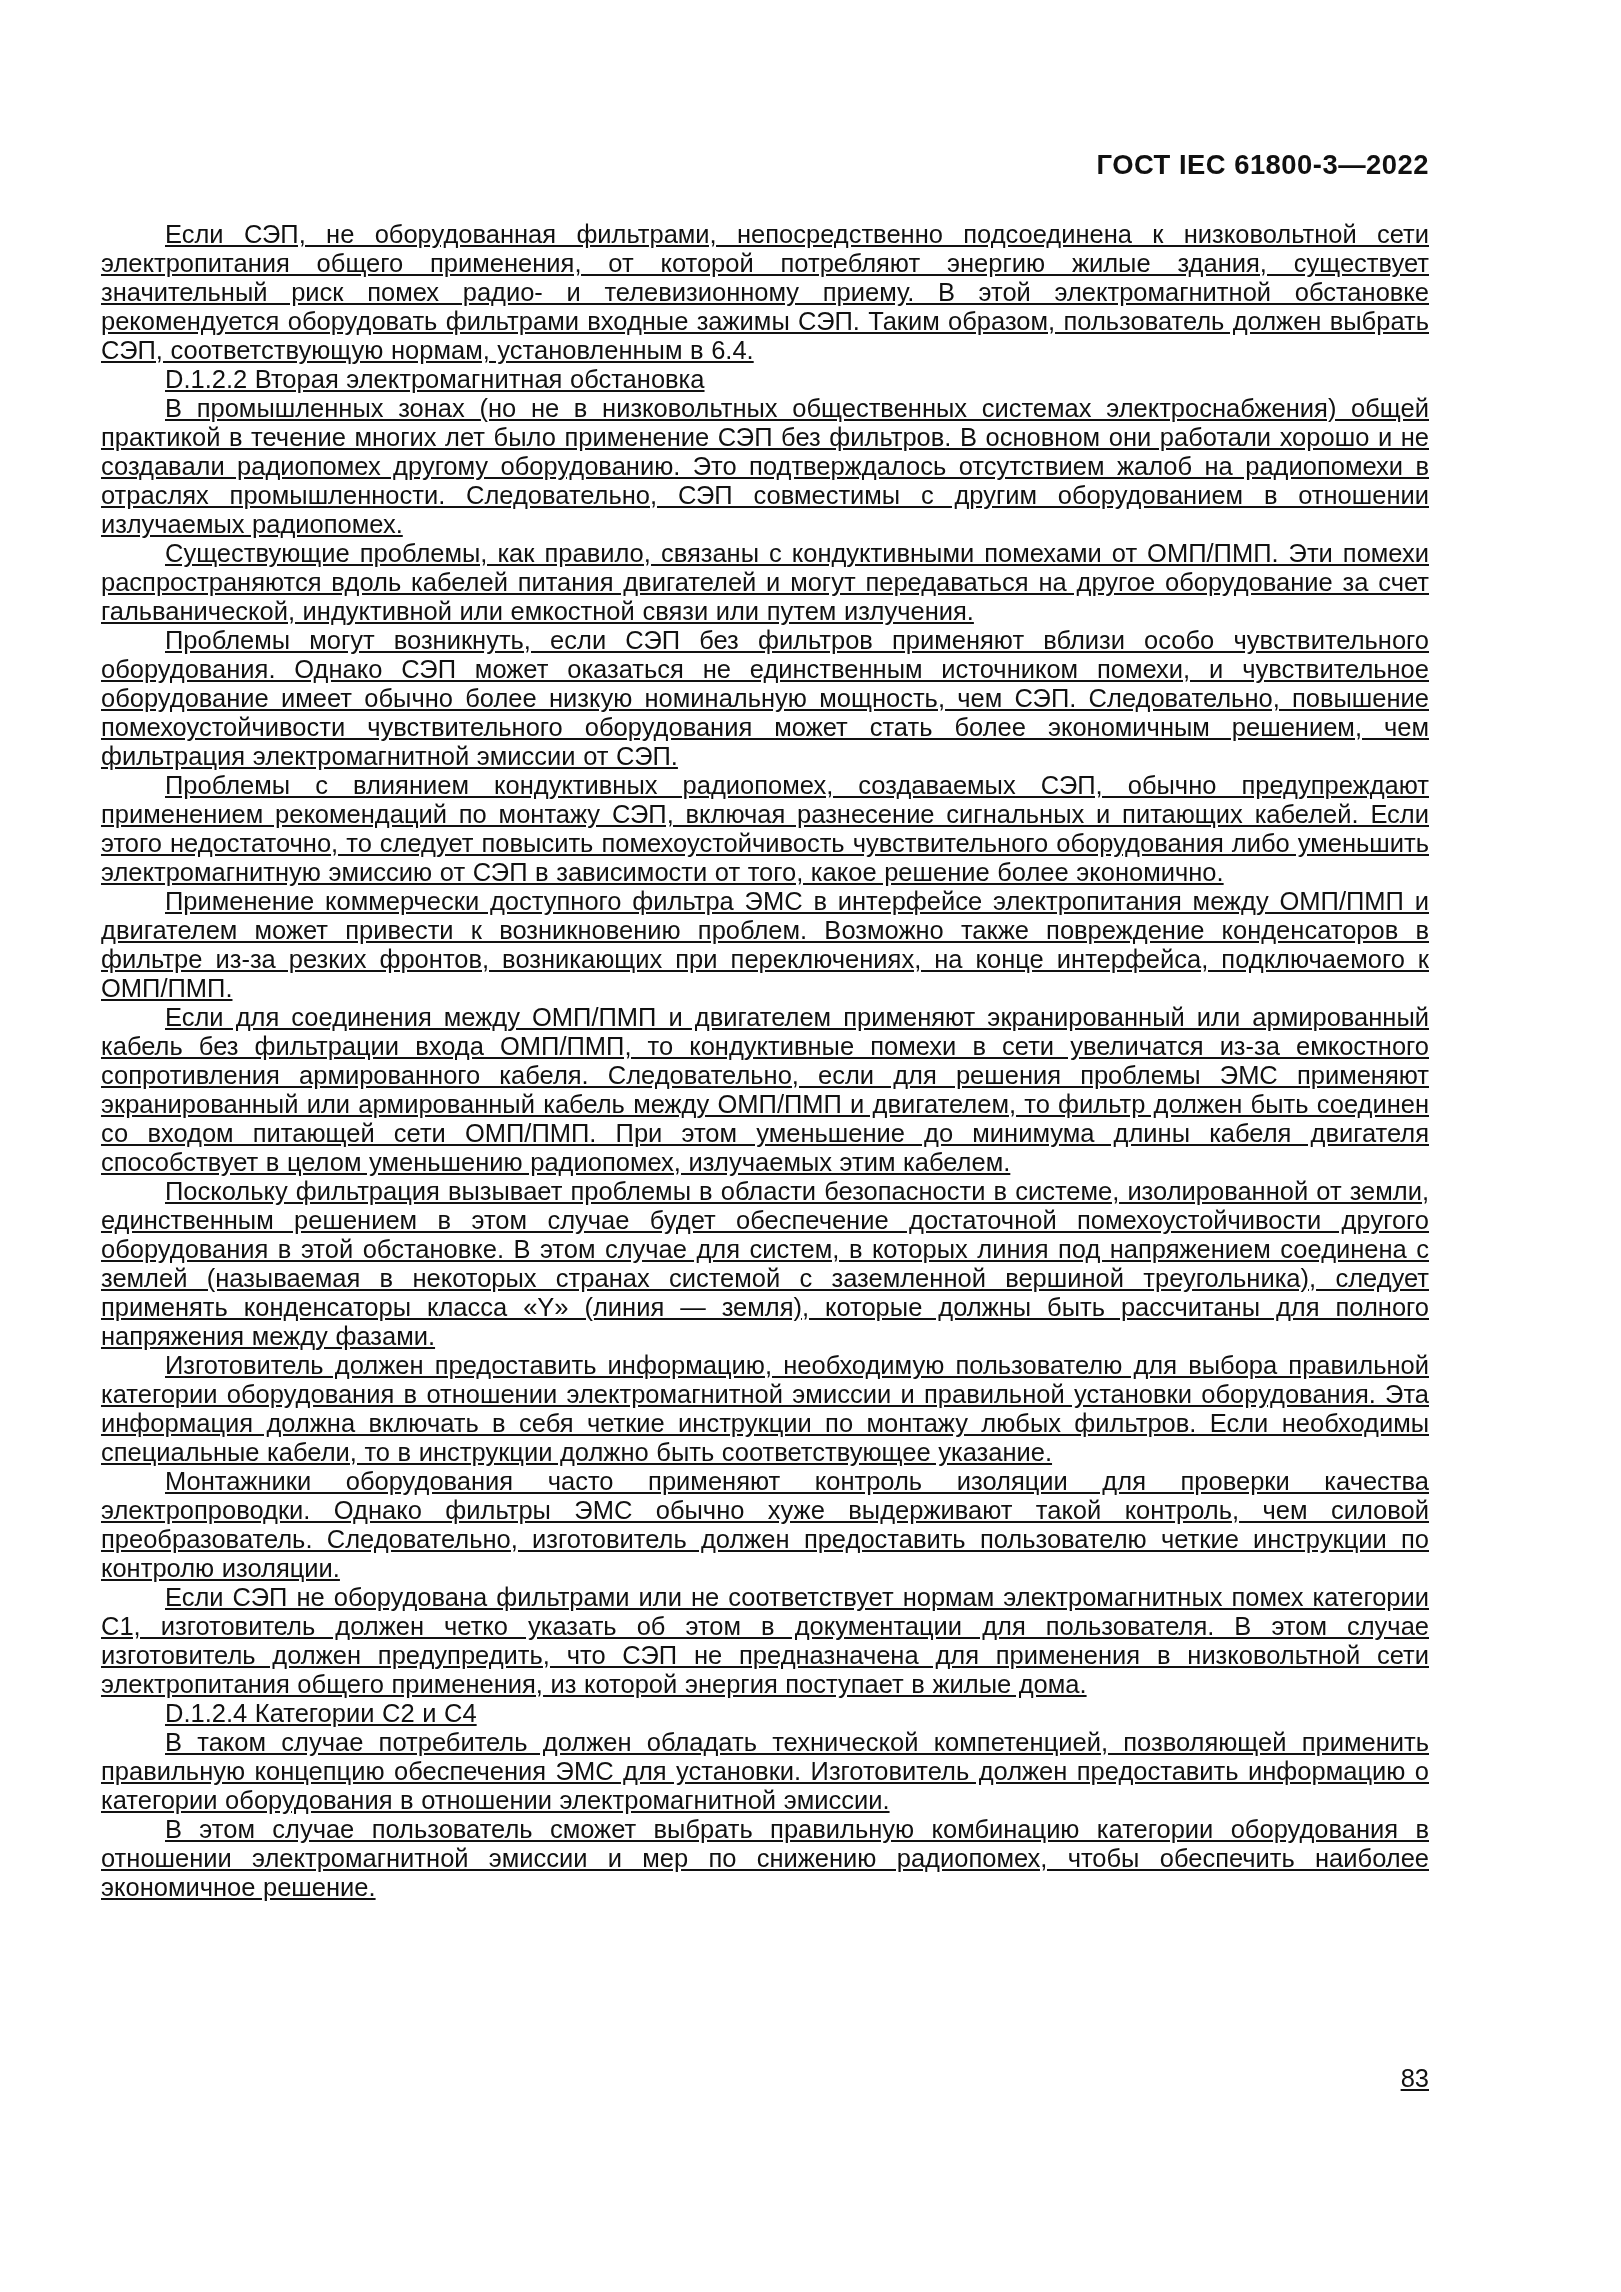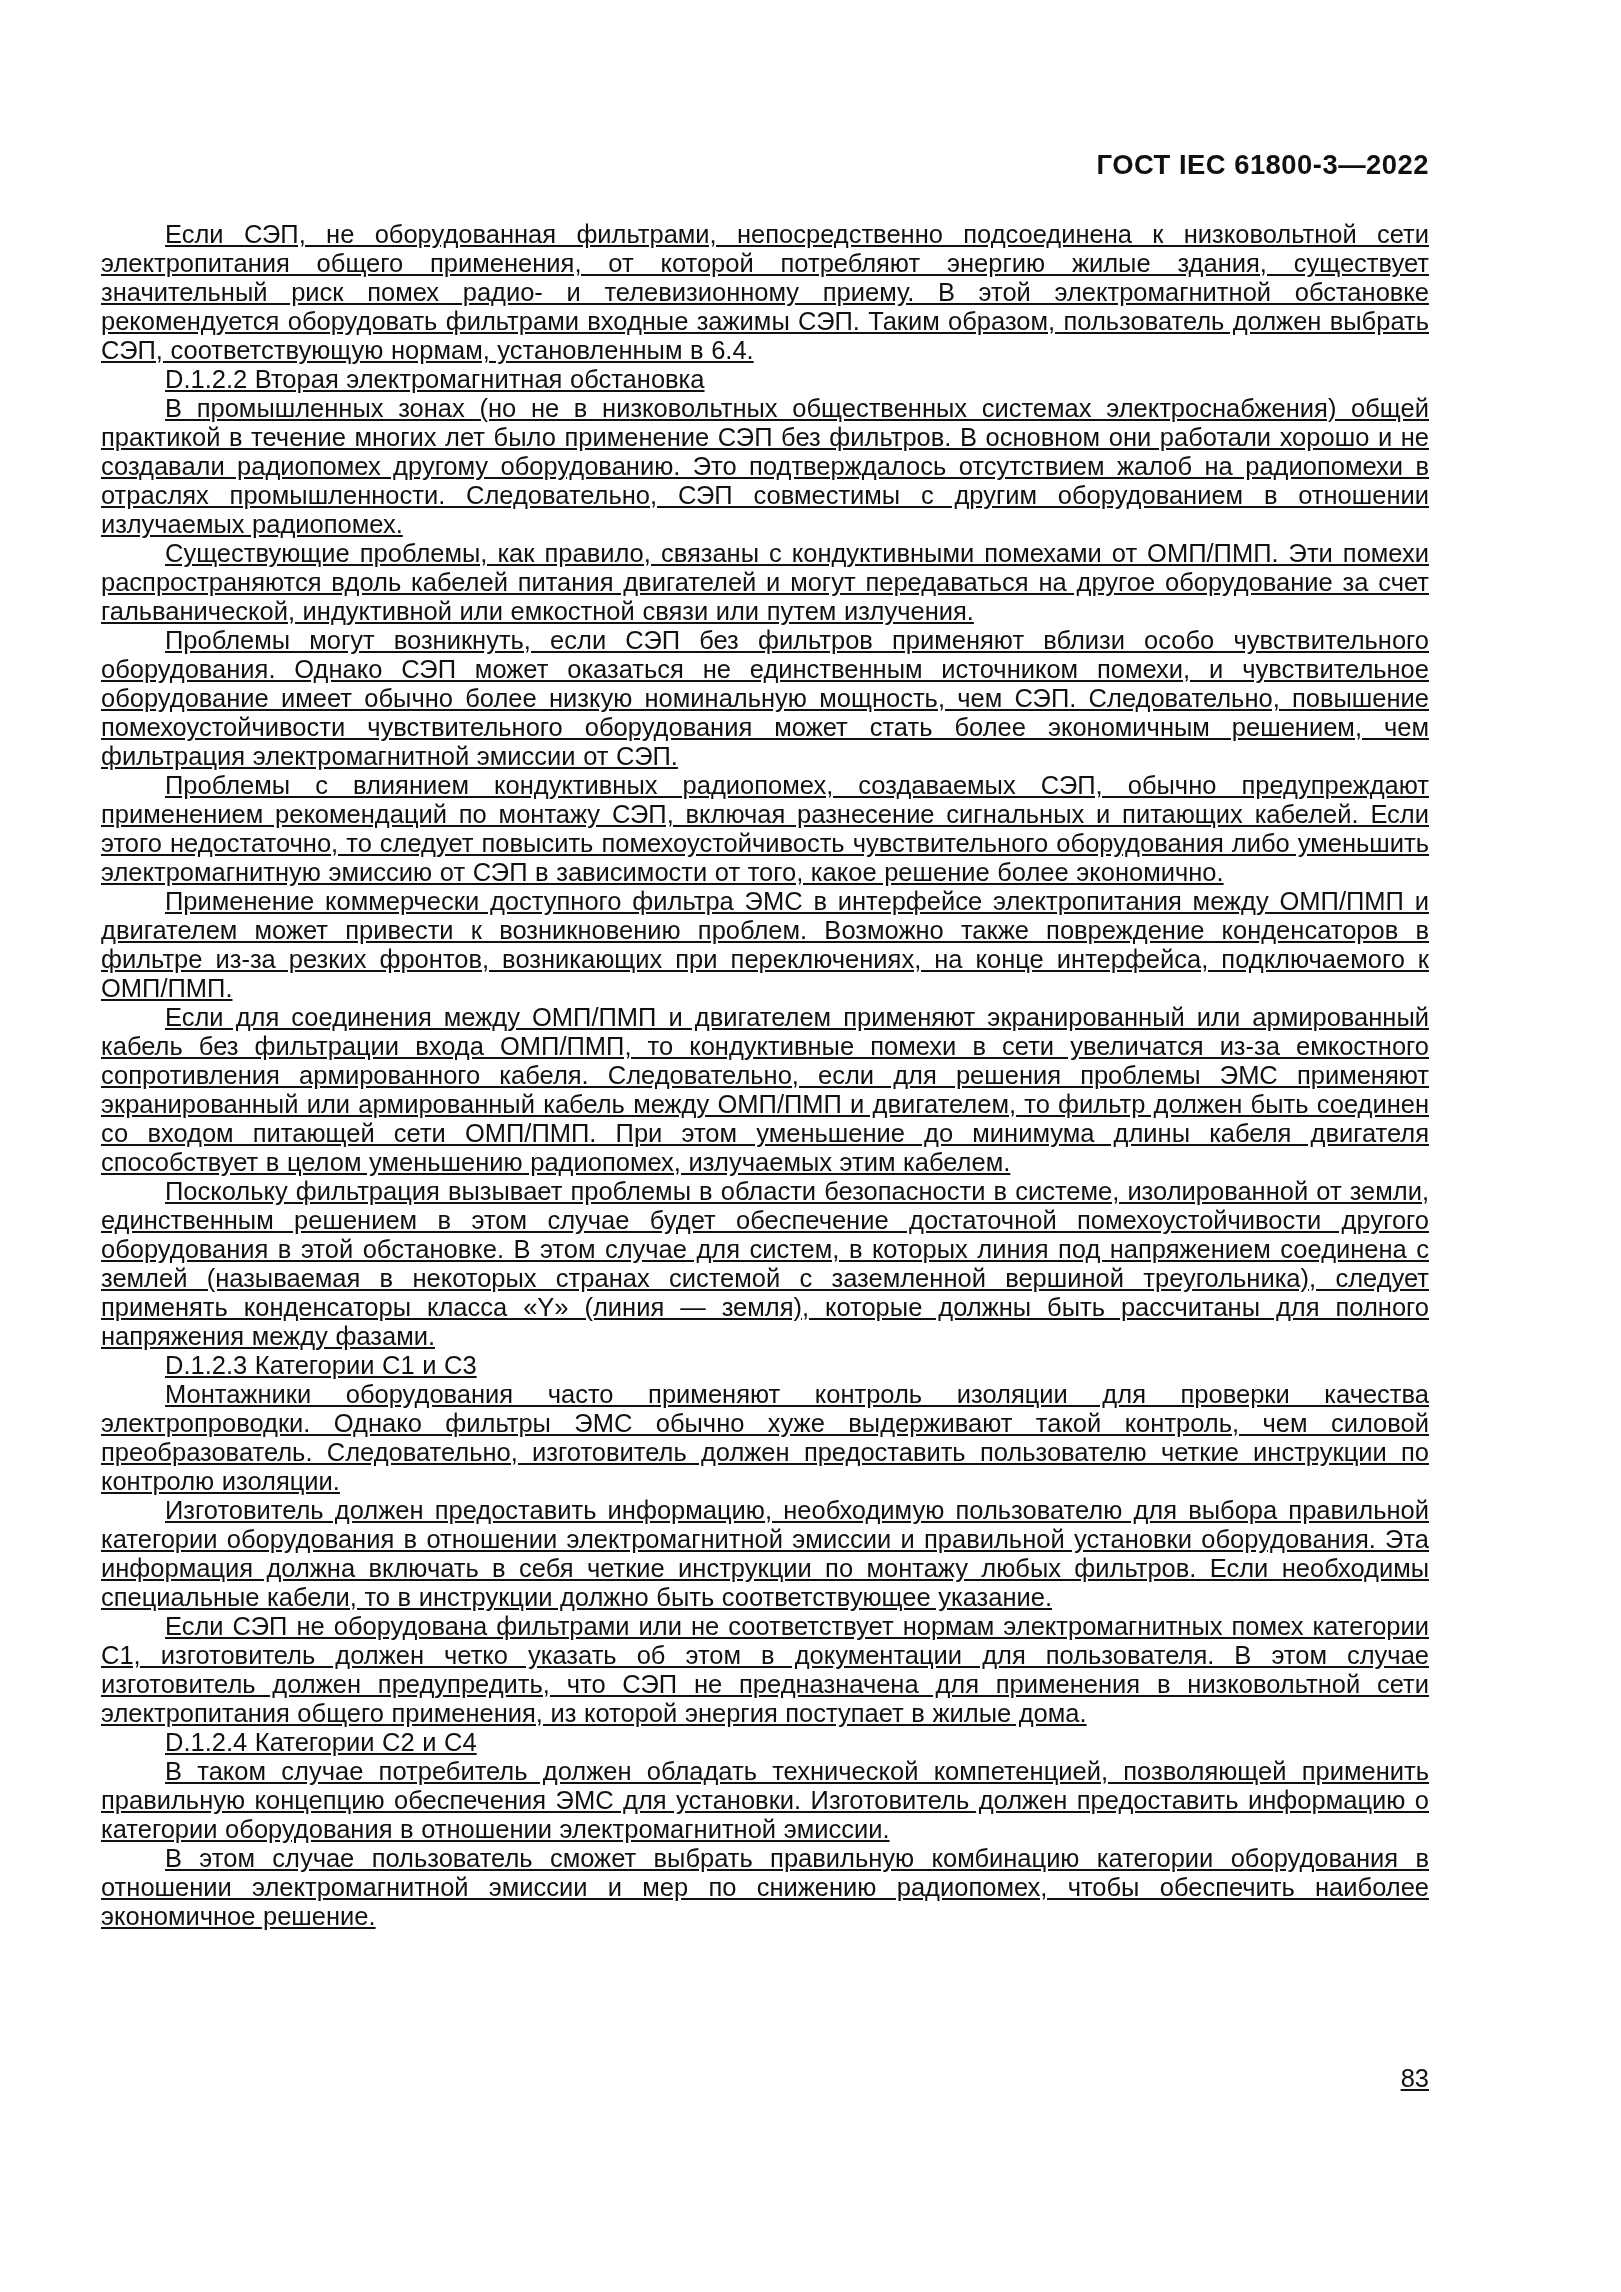--- a/index.html
+++ b/index.html
@@ -73,23 +73,22 @@
   <div class="content">
     <p>Если СЭП, не оборудованная фильтрами, непосредственно подсоединена к низковольтной сети электропитания общего применения, от которой потребляют энергию жилые здания, существует значительный риск помех радио- и телевизионному приему. В этой электромагнитной обстановке рекомендуется оборудовать фильтрами входные зажимы СЭП. Таким образом, пользователь должен выбрать СЭП, соответствующую нормам, установленным в 6.4.</p>
     <p class="heading">D.1.2.2 Вторая электромагнитная обстановка</p>
     <p>В промышленных зонах (но не в низковольтных общественных системах электроснабжения) общей практикой в течение многих лет было применение СЭП без фильтров. В основном они работали хорошо и не создавали радиопомех другому оборудованию. Это подтверждалось отсутствием жалоб на радиопомехи в отраслях промышленности. Следовательно, СЭП совместимы с другим оборудованием в отношении излучаемых радиопомех.</p>
     <p>Существующие проблемы, как правило, связаны с кондуктивными помехами от ОМП/ПМП. Эти помехи распространяются вдоль кабелей питания двигателей и могут передаваться на другое оборудование за счет гальванической, индуктивной или емкостной связи или путем излучения.</p>
     <p>Проблемы могут возникнуть, если СЭП без фильтров применяют вблизи особо чувствительного оборудования. Однако СЭП может оказаться не единственным источником помехи, и чувствительное оборудование имеет обычно более низкую номинальную мощность, чем СЭП. Следовательно, повышение помехоустойчивости чувствительного оборудования может стать более экономичным решением, чем фильтрация электромагнитной эмиссии от СЭП.</p>
     <p>Проблемы с влиянием кондуктивных радиопомех, создаваемых СЭП, обычно предупреждают применением рекомендаций по монтажу СЭП, включая разнесение сигнальных и питающих кабелей. Если этого недостаточно, то следует повысить помехоустойчивость чувствительного оборудования либо уменьшить электромагнитную эмиссию от СЭП в зависимости от того, какое решение более экономично.</p>
     <p>Применение коммерчески доступного фильтра ЭМС в интерфейсе электропитания между ОМП/ПМП и двигателем может привести к возникновению проблем. Возможно также повреждение конденсаторов в фильтре из-за резких фронтов, возникающих при переключениях, на конце интерфейса, подключаемого к ОМП/ПМП.</p>
     <p>Если для соединения между ОМП/ПМП и двигателем применяют экранированный или армированный кабель без фильтрации входа ОМП/ПМП, то кондуктивные помехи в сети увеличатся из-за емкостного сопротивления армированного кабеля. Следовательно, если для решения проблемы ЭМС применяют экранированный или армированный кабель между ОМП/ПМП и двигателем, то фильтр должен быть соединен со входом питающей сети ОМП/ПМП. При этом уменьшение до минимума длины кабеля двигателя способствует в целом уменьшению радиопомех, излучаемых этим кабелем.</p>
     <p>Поскольку фильтрация вызывает проблемы в области безопасности в системе, изолированной от земли, единственным решением в этом случае будет обеспечение достаточной помехоустойчивости другого оборудования в этой обстановке. В этом случае для систем, в которых линия под напряжением соединена с землей (называемая в некоторых странах системой с заземленной вершиной треугольника), следует применять конденсаторы класса «Y» (линия — земля), которые должны быть рассчитаны для полного напряжения между фазами.</p>
-    <p class="heading">D.1.2.3 Категории C1 и C3</p>
+    <p>Изготовитель должен предоставить информацию, необходимую пользователю для выбора правильной категории оборудования в отношении электромагнитной эмиссии и правильной установки оборудования. Эта информация должна включать в себя четкие инструкции по монтажу любых фильтров. Если необходимы специальные кабели, то в инструкции должно быть соответствующее указание.</p>
     <p>Монтажники оборудования часто применяют контроль изоляции для проверки качества электропроводки. Однако фильтры ЭМС обычно хуже выдерживают такой контроль, чем силовой преобразователь. Следовательно, изготовитель должен предоставить пользователю четкие инструкции по контролю изоляции.</p>
-    <p>Изготовитель должен предоставить информацию, необходимую пользователю для выбора правильной категории оборудования в отношении электромагнитной эмиссии и правильной установки оборудования. Эта информация должна включать в себя четкие инструкции по монтажу любых фильтров. Если необходимы специальные кабели, то в инструкции должно быть соответствующее указание.</p>
     <p>Если СЭП не оборудована фильтрами или не соответствует нормам электромагнитных помех категории C1, изготовитель должен четко указать об этом в документации для пользователя. В этом случае изготовитель должен предупредить, что СЭП не предназначена для применения в низковольтной сети электропитания общего применения, из которой энергия поступает в жилые дома.</p>
     <p class="heading">D.1.2.4 Категории C2 и C4</p>
     <p>В таком случае потребитель должен обладать технической компетенцией, позволяющей применить правильную концепцию обеспечения ЭМС для установки. Изготовитель должен предоставить информацию о категории оборудования в отношении электромагнитной эмиссии.</p>
     <p>В этом случае пользователь сможет выбрать правильную комбинацию категории оборудования в отношении электромагнитной эмиссии и мер по снижению радиопомех, чтобы обеспечить наиболее экономичное решение.</p>
   </div>
 
   <div class="page-number">83</div>
 
 </div>
 

